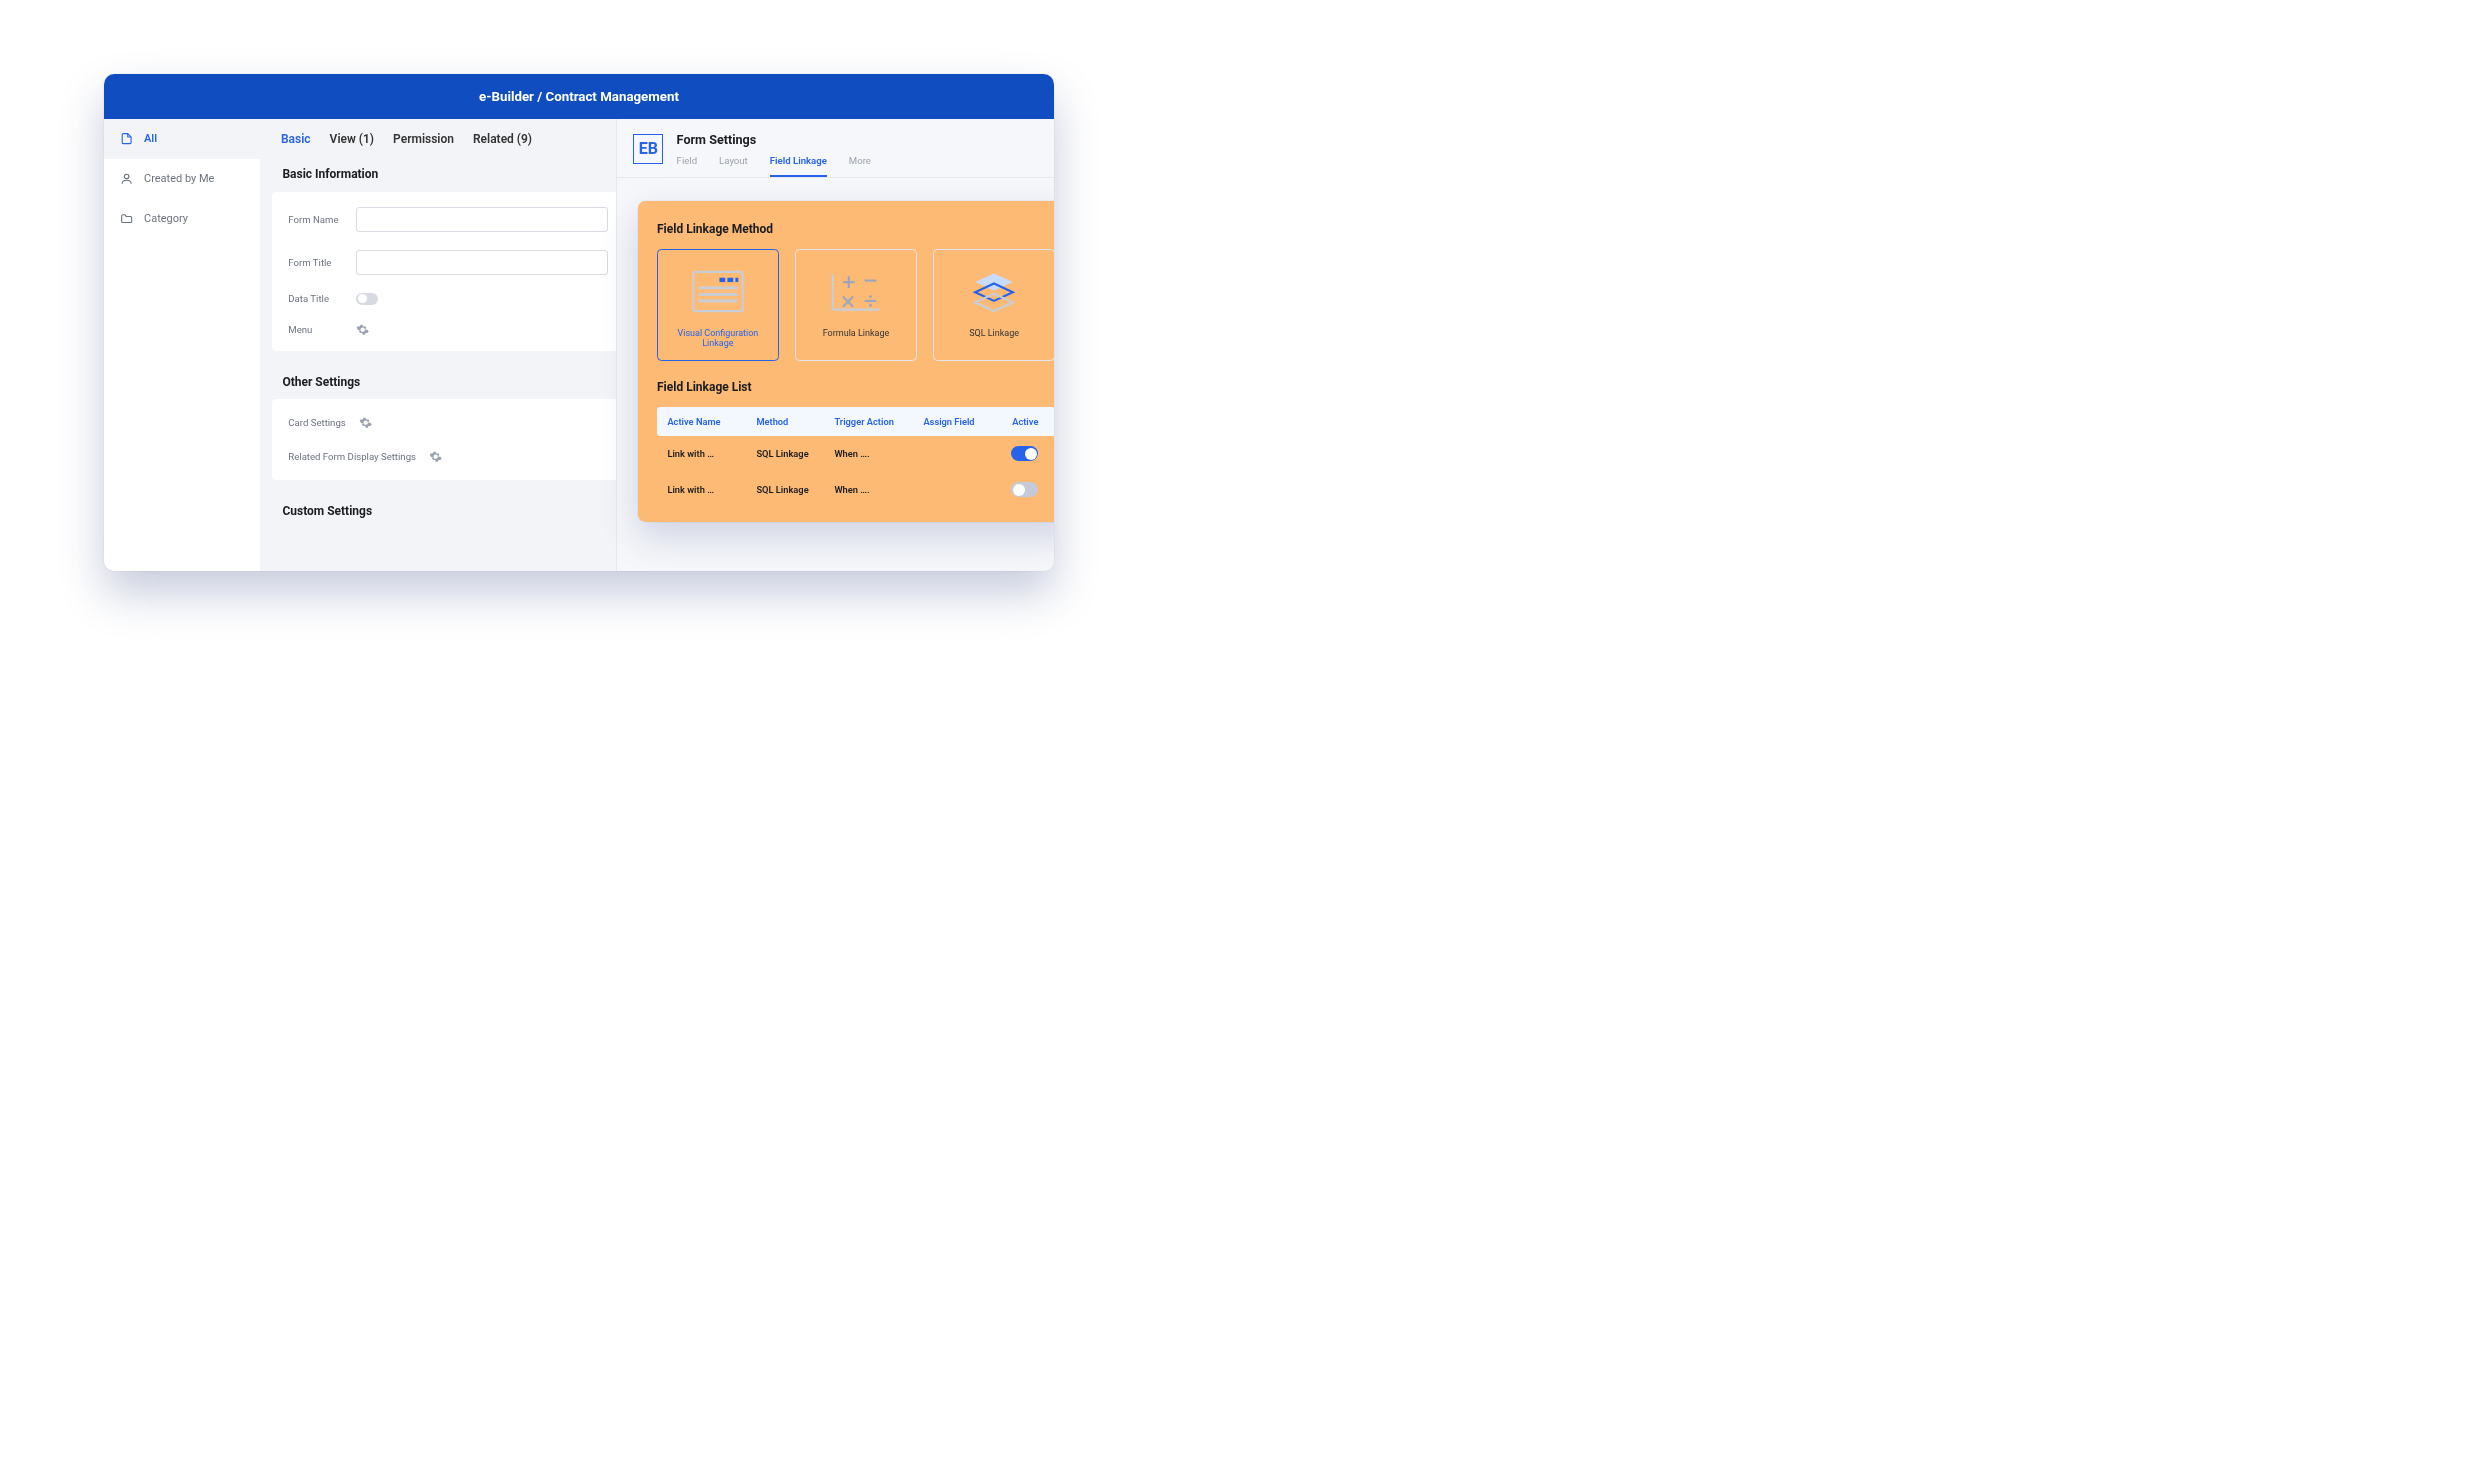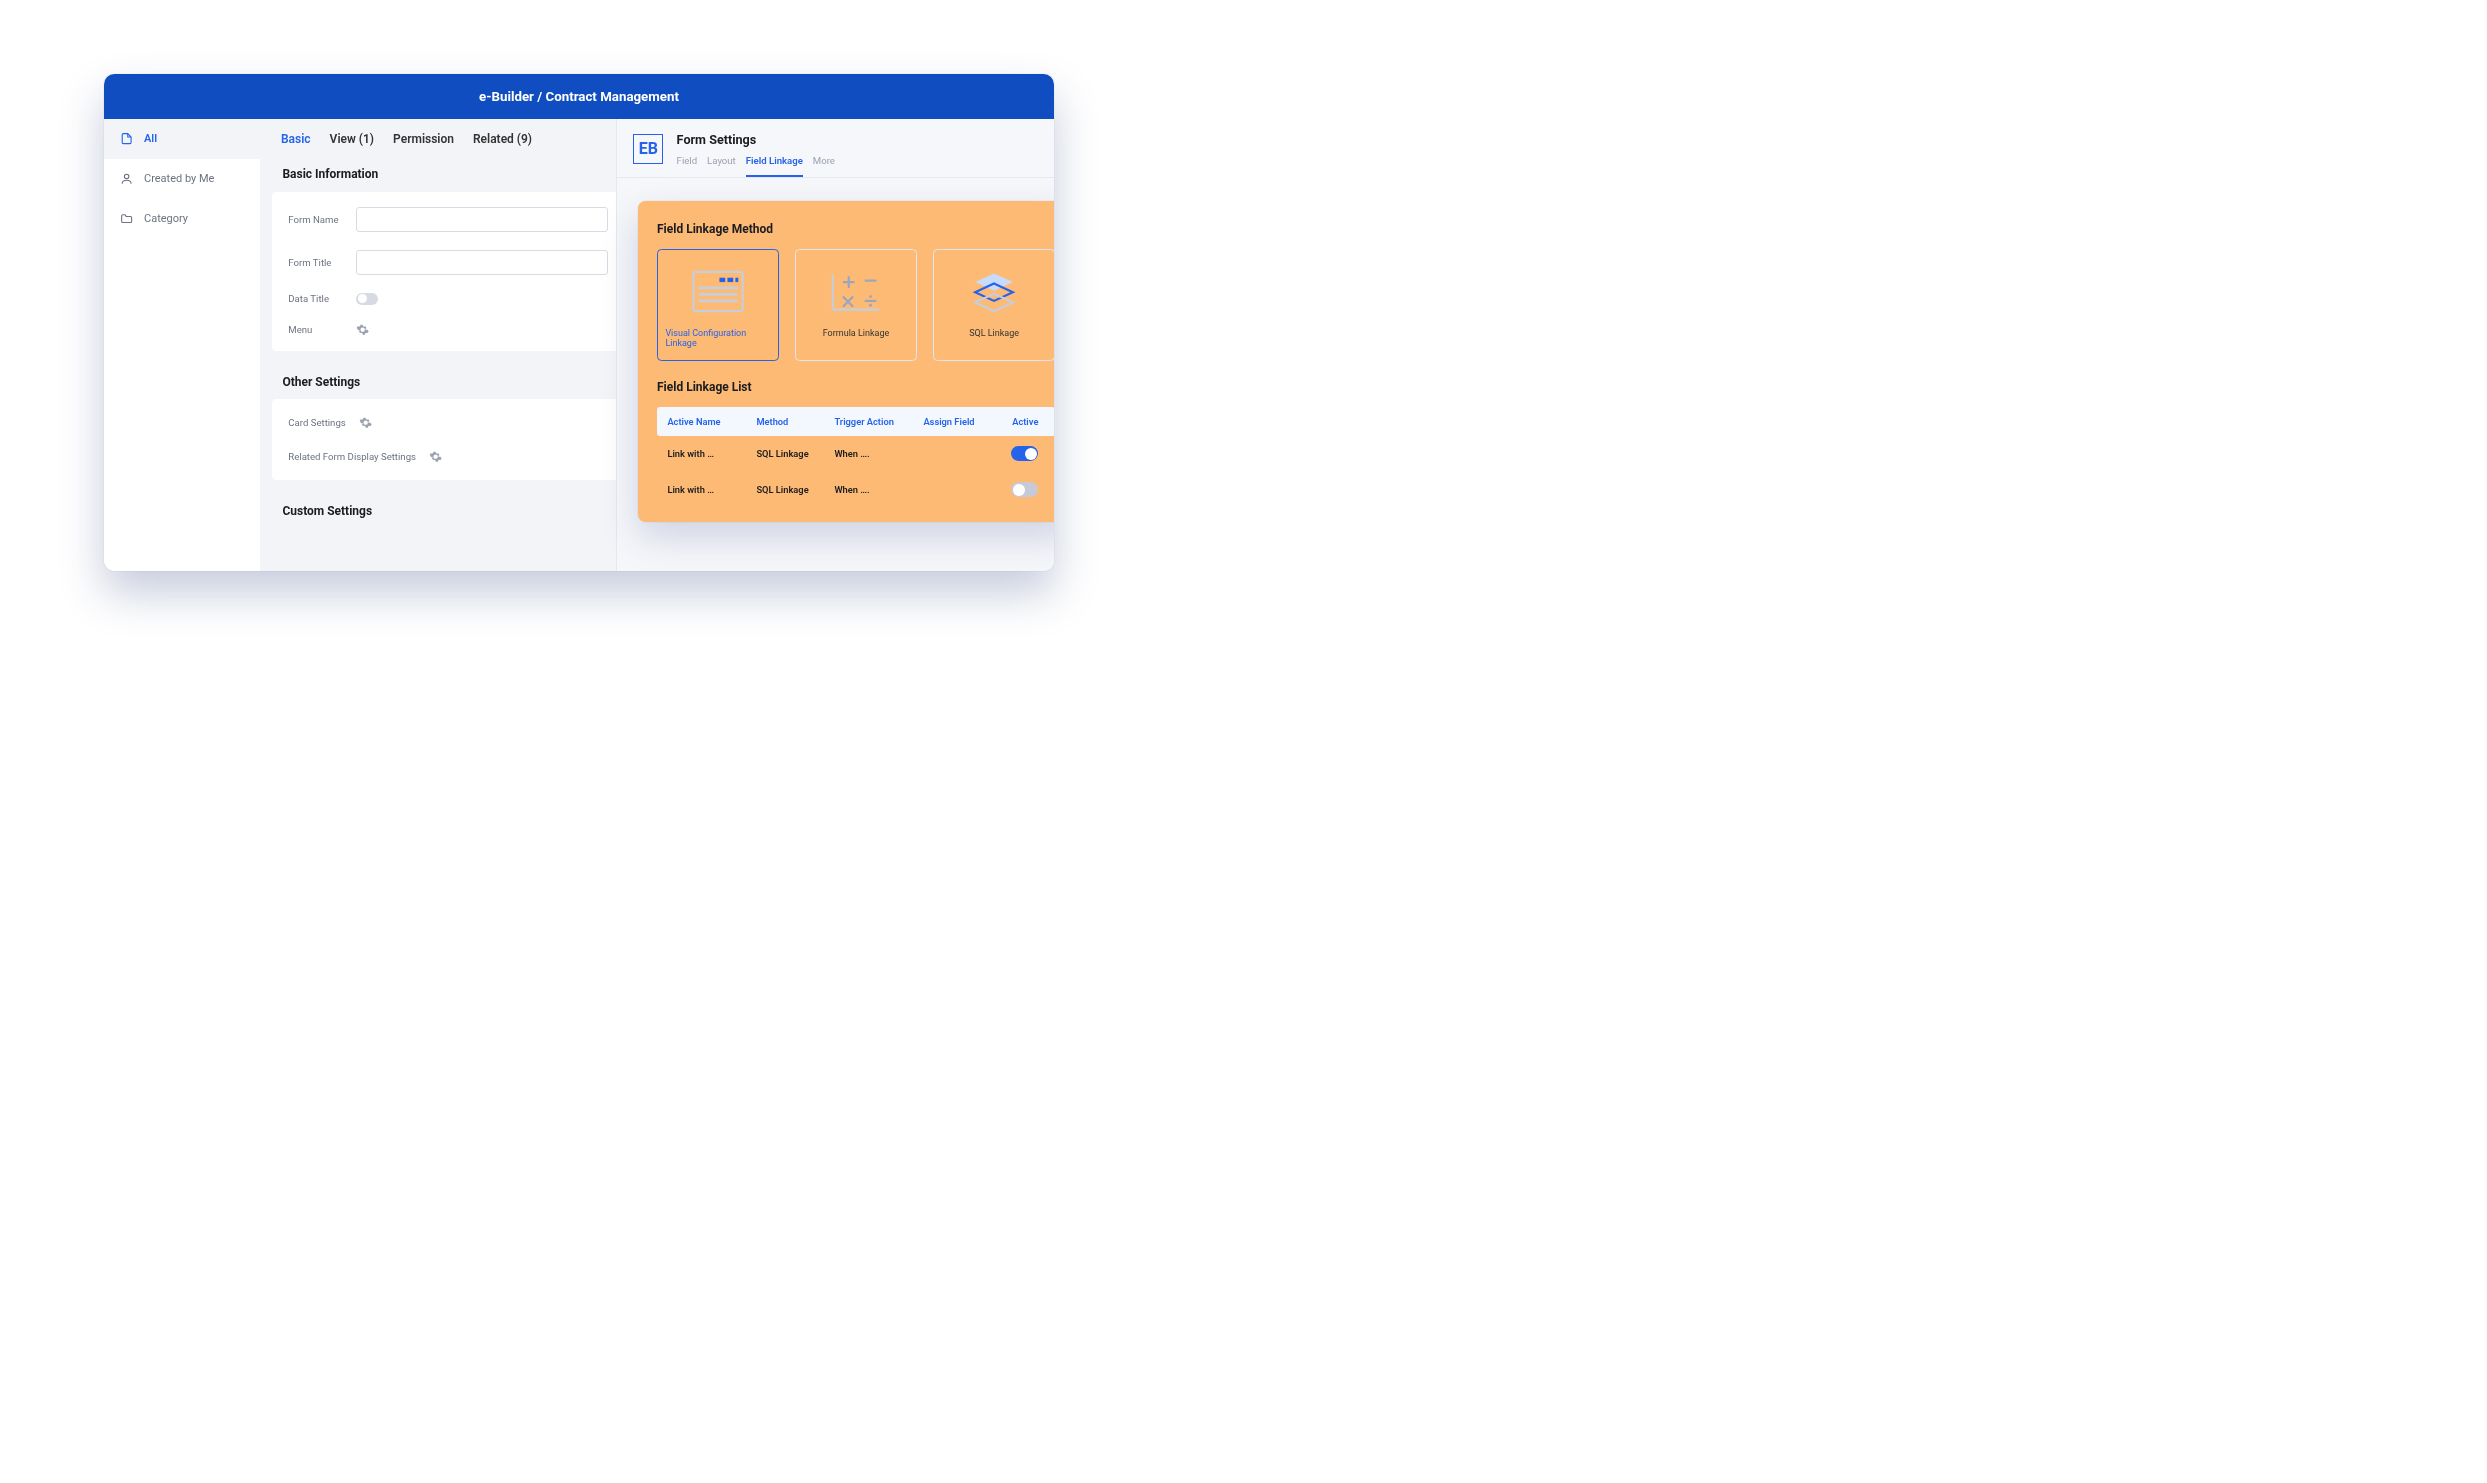--- a/index.html
+++ b/index.html
@@ -133,21 +133,21 @@
   }
   .eb-badge {
     width: 30px; height: 30px; border: 1.5px solid #2563eb; color:#2563eb;
     display:flex; align-items:center; justify-content:center; font-weight:700; font-size:16px;
     border-radius:0;
     flex-shrink:0;
     margin-top:1.5px;
   }
   .fs-title-block { flex:1; }
   .fs-title { font-weight:700; font-size:12.6px; color:#1a1c20; margin-bottom:4.4px; }
-  .fs-tabs { display:flex; gap:10px; font-size:9.6px; color:#9aa1ae; }
+  .fs-tabs { display:flex; gap:22px; font-size:9.6px; color:#9aa1ae; }
   .fs-tab { padding: 3px 0 9px; cursor:pointer; }
   .fs-tab.active { color:#2563eb; border-bottom:2.2px solid #2563eb; font-weight:600; }
 
   .popup {
     position: absolute;
     top: 82px;
     left: 21px;
     width: 436px;
     background: #fdba74;
     border-radius: 7.4px;
@@ -156,21 +156,21 @@
   }
   .popup-title { font-weight:700; font-size:12px; color:#1a1c20; margin-bottom:13.3px; }
   .cards { display:flex; gap:16.3px; margin-bottom:19px; }
   .card {
     flex:1;
     border:0.7px solid #e2e5ec;
     border-radius:4.4px;
     padding: 16.3px 7.4px 12px;
     display:flex; flex-direction:column; align-items:center; gap:12px;
     cursor:pointer;
-    font-size:9px; color:#333; text-align:left;
+    font-size:9px; color:#333; text-align:center;
   }
   .card.selected { border-color:#2563eb; color:#2563eb; }
   .card .illus { width:58px; height:49px; display:flex; align-items:center; justify-content:center; }
 
   .list-header {
     display:flex; background:#f3f7fe; border-radius:3px; padding: 9px 10.4px;
     font-size:9.3px; color:#2563eb; font-weight:600;
   }
   .col-name   { flex: 0 0 89px; }
   .col-method { flex: 0 0 78px; }

